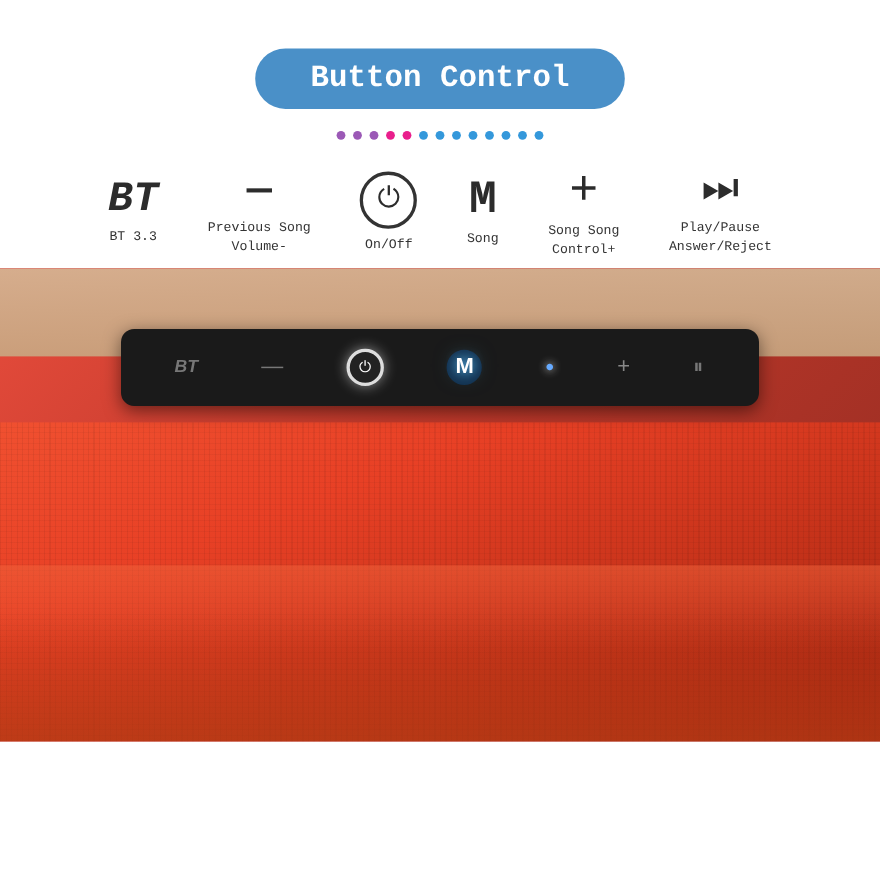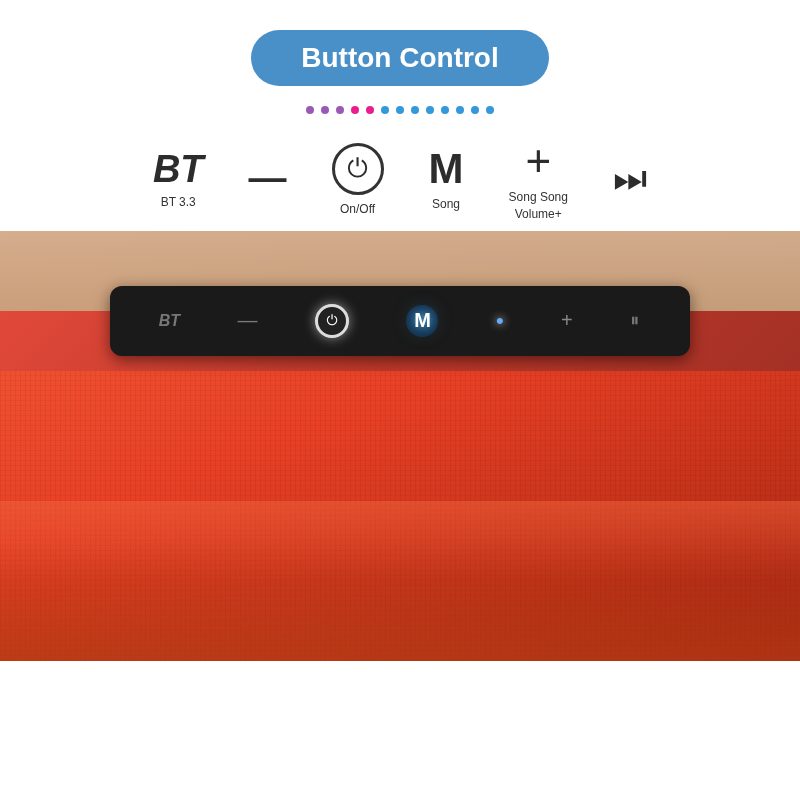--- a/index.html
+++ b/index.html
@@ -6,22 +6,23 @@
     body {
       width: 800px;
       height: 800px;
       background: #ffffff;
       font-family: Arial, sans-serif;
       overflow: hidden;
     }
 
     .top-section {
       background: #ffffff;
-      padding: 30px 20px 0 20px;
+      padding: 44px 20px 0 20px;
       text-align: center;
+      font-family: Liberation Mono, monospace;
     }
 
     .title-badge {
       display: inline-block;
       background: #4a90c8;
       color: white;
       font-size: 28px;
       font-weight: bold;
       padding: 12px 50px;
       border-radius: 40px;
@@ -262,44 +263,52 @@
     
     <div class="controls-row">
 
       <div class="control-item">
         <div class="control-icon bt-icon">BT</div>
         <div class="control-label">BT 3.3</div>
       </div>
 
       <div class="control-item">
         <div class="control-icon" style="font-size:38px; font-weight:bold;">—</div>
+        <div class="control-label">
+          <span>Previous Song</span><br>
+          <span>Volume-</span>
+        </div>
       </div>
 
       <div class="control-item">
         <div class="control-icon power-icon" style="font-size:40px; border: 3px solid #333; border-radius: 50%; width:52px; height:52px; display:flex; align-items:center; justify-content:center; margin-bottom:6px;">
           <span style="font-size:26px; position:relative; top:-1px;">⏻</span>
         </div>
         <div class="control-label">On/Off</div>
       </div>
 
       <div class="control-item">
         <div class="control-icon mode-icon">M</div>
         <div class="control-label">Song</div>
       </div>
 
       <div class="control-item">
         <div class="control-icon" style="font-size:44px; font-weight:300; line-height:1; margin-bottom:6px;">+</div>
         <div class="control-label">
           <span>Song Song</span><br>
-          <span>Volume+</span>
+          <span>Control+</span>
         </div>
       </div>
 
       <div class="control-item">
         <div class="control-icon" style="font-size:38px; margin-bottom:6px;">⏭</div>
+        <div class="control-label">
+          <span>Play/Pause</span><br>
+          <span>Answer/Reject</span>
+        </div>
       </div>
 
     </div>
   </div>
 
   <div class="speaker-section">
     <div class="speaker-bg">
 
       <div class="speaker-top-area"></div>
 

